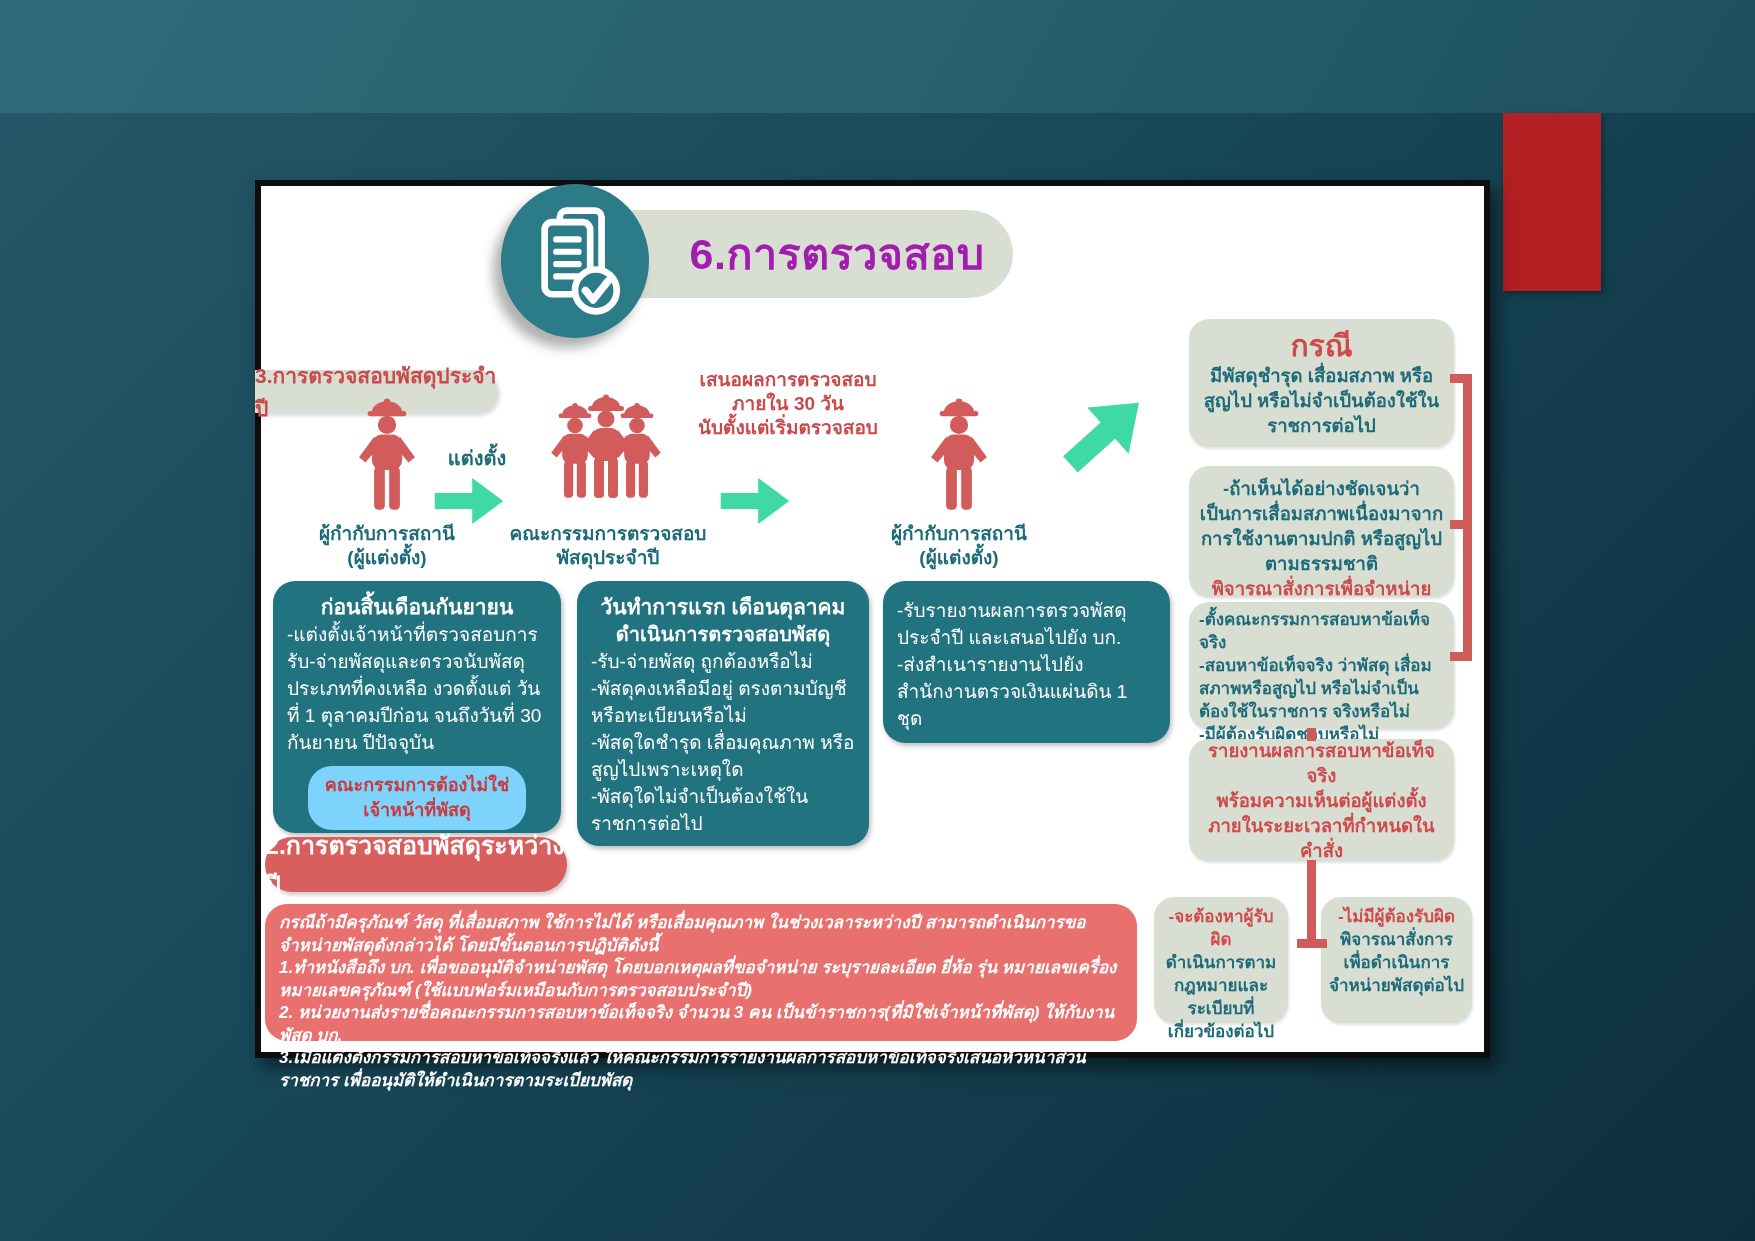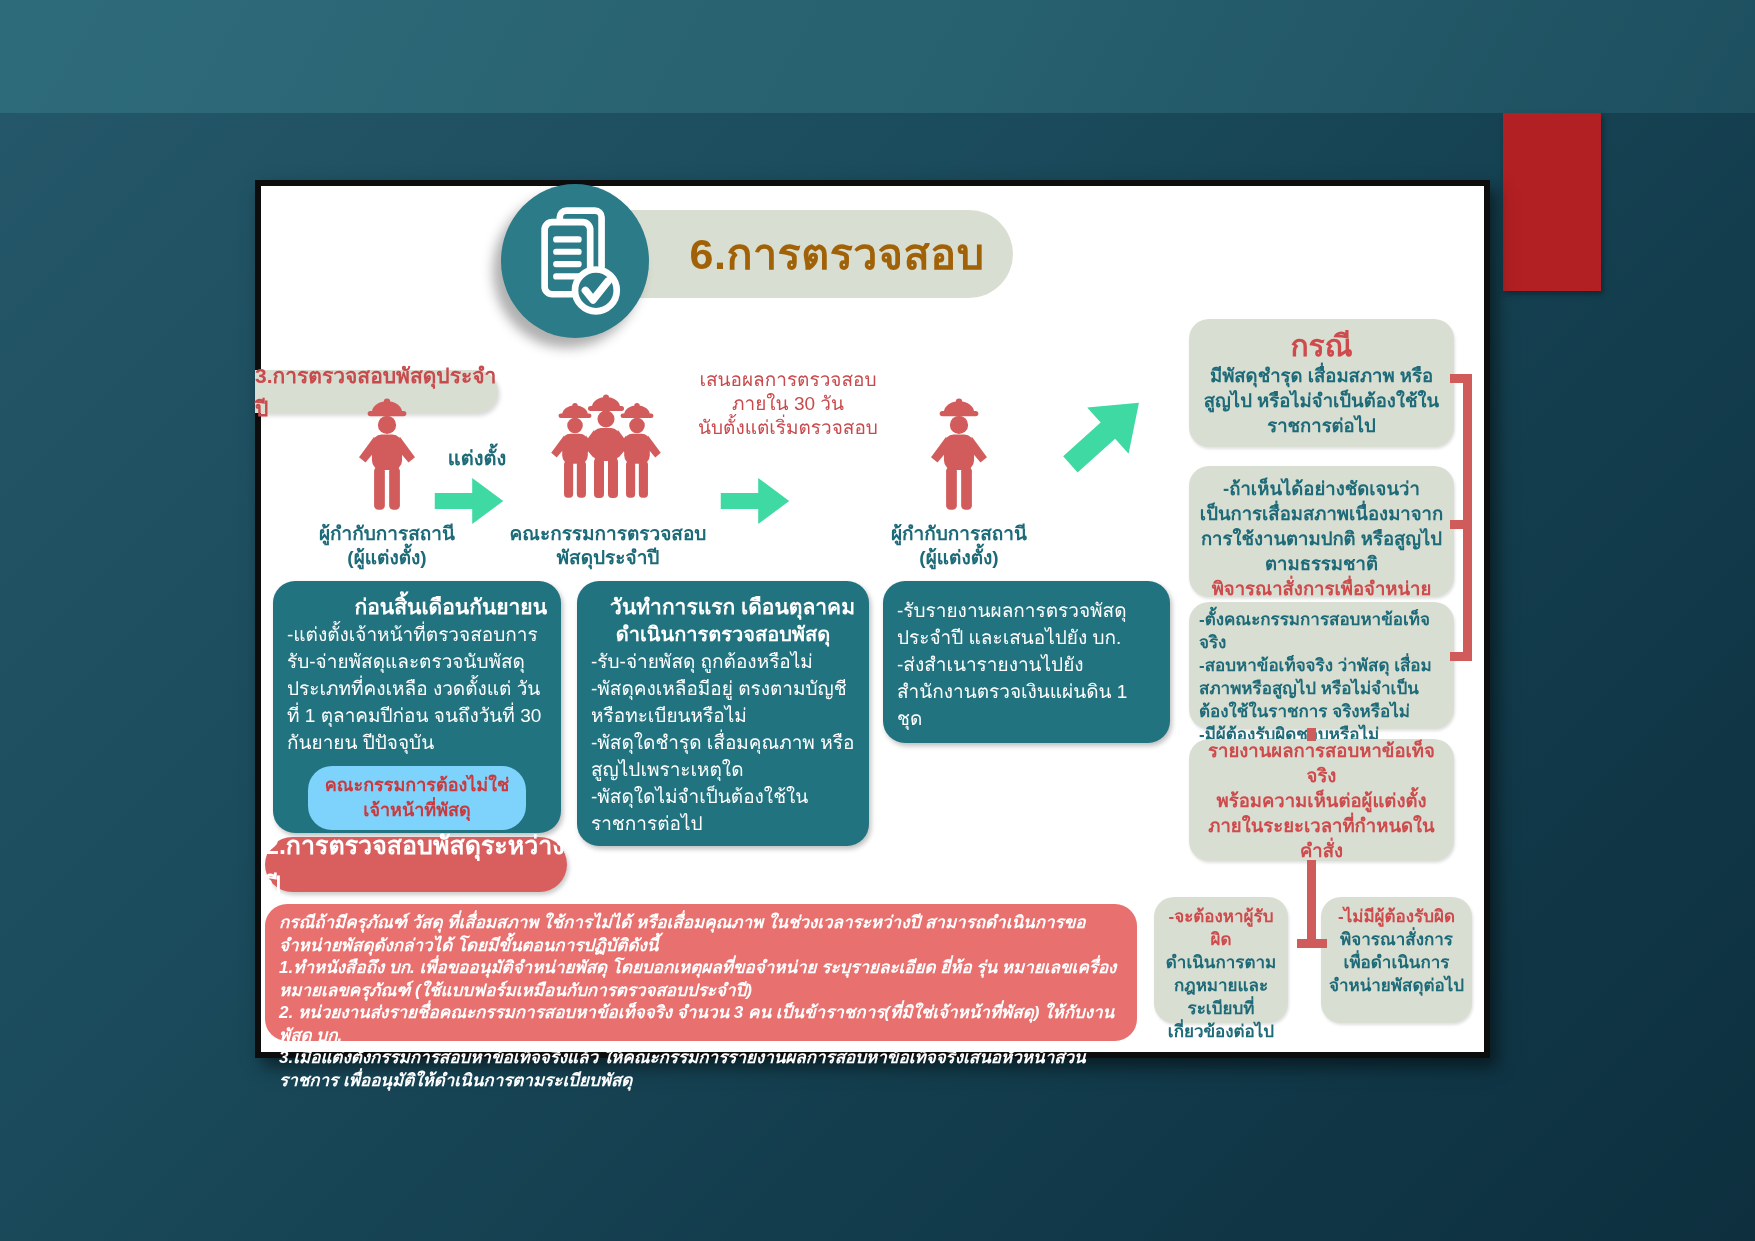--- a/index.html
+++ b/index.html
@@ -16,41 +16,41 @@
     box-shadow:2px 3px 6px rgba(0,0,0,.35);}
   .slide{position:absolute;left:255px;top:180px;width:1235px;height:878px;background:#ffffff;
     border:6px solid #0d0d0d;box-sizing:border-box;box-shadow:7px 9px 16px rgba(0,0,0,.5);}
   .slide *{box-sizing:border-box;}
   .abs{position:absolute;}
   .pre{white-space:pre-line;}
 
   
   .title-pill{left:322px;top:24px;width:430px;height:88px;background:#d9ded2;border-radius:46px;
     display:flex;align-items:center;justify-content:center;padding-left:78px;}
-  .title-text{color:#a16207;font-size:43px;font-weight:bold;letter-spacing:0.5px;}
+  .title-text{color:#a21caf;font-size:43px;font-weight:bold;letter-spacing:0.5px;}
   .title-badge{left:240px;top:-2px;width:148px;height:154px;background:#2b7b88;border-radius:50%;
     box-shadow:-8px 10px 12px rgba(30,30,30,.35);display:flex;align-items:center;justify-content:center;}
 
   
   .sec1-pill{left:-6px;top:184px;width:243px;height:43px;background:#d9ded2;border-radius:0 22px 22px 0;
     display:flex;align-items:center;justify-content:center;box-shadow:2px 3px 4px rgba(0,0,0,.15);}
   .sec1-text{color:#c94a4d;font-size:21px;font-weight:bold;}
   .sec2-pill{left:4px;top:651px;width:302px;height:55px;background:#d95f5f;border-radius:28px;
     display:flex;align-items:center;justify-content:center;box-shadow:2px 3px 4px rgba(0,0,0,.2);}
   .sec2-text{color:#ffffff;font-size:25px;font-weight:bold;}
 
   
   .person{color:#d25c5c;}
   .caption{color:#1d6a78;font-size:19px;font-weight:bold;text-align:center;line-height:24px;}
   .flow-label-teal{color:#1d6a78;font-size:20px;font-weight:bold;text-align:center;}
-  .flow-label-red{color:#c94a4d;font-size:19px;font-weight:normal;text-align:center;line-height:24px;}
+  .flow-label-red{color:#c94a4d;font-size:19px;font-weight:bold;text-align:center;line-height:24px;}
 
   
   .tealbox{background:#21737f;border-radius:22px;color:#ffffff;padding:12px 14px;box-shadow:2px 3px 5px rgba(0,0,0,.25);}
-  .tealbox .bx-title{font-weight:bold;font-size:21px;text-align:right;line-height:28px;}
+  .tealbox .bx-title{font-weight:bold;font-size:21px;text-align:center;line-height:28px;}
   .tealbox .bx-sub{font-weight:bold;font-size:20px;text-align:center;line-height:27px;}
   .tealbox .bx-body{font-size:19px;line-height:27px;}
   .note-pill{margin:10px auto 0;width:218px;background:#7dd3fc;border-radius:24px;padding:7px 8px;
     color:#c9393d;font-size:18px;font-weight:bold;text-align:center;line-height:25px;}
 
   
   .casebox{background:#d9ded2;border-radius:20px;padding:10px 10px;box-shadow:1px 2px 3px rgba(0,0,0,.12);}
   .case-title{color:#ce4a4c;font-size:30px;font-weight:bold;text-align:center;line-height:34px;}
   .case-teal{color:#1d6a78;font-size:18.5px;font-weight:bold;text-align:center;line-height:25px;}
   .case-teal-left{color:#1d6a78;font-size:17px;font-weight:bold;text-align:left;line-height:23px;}

